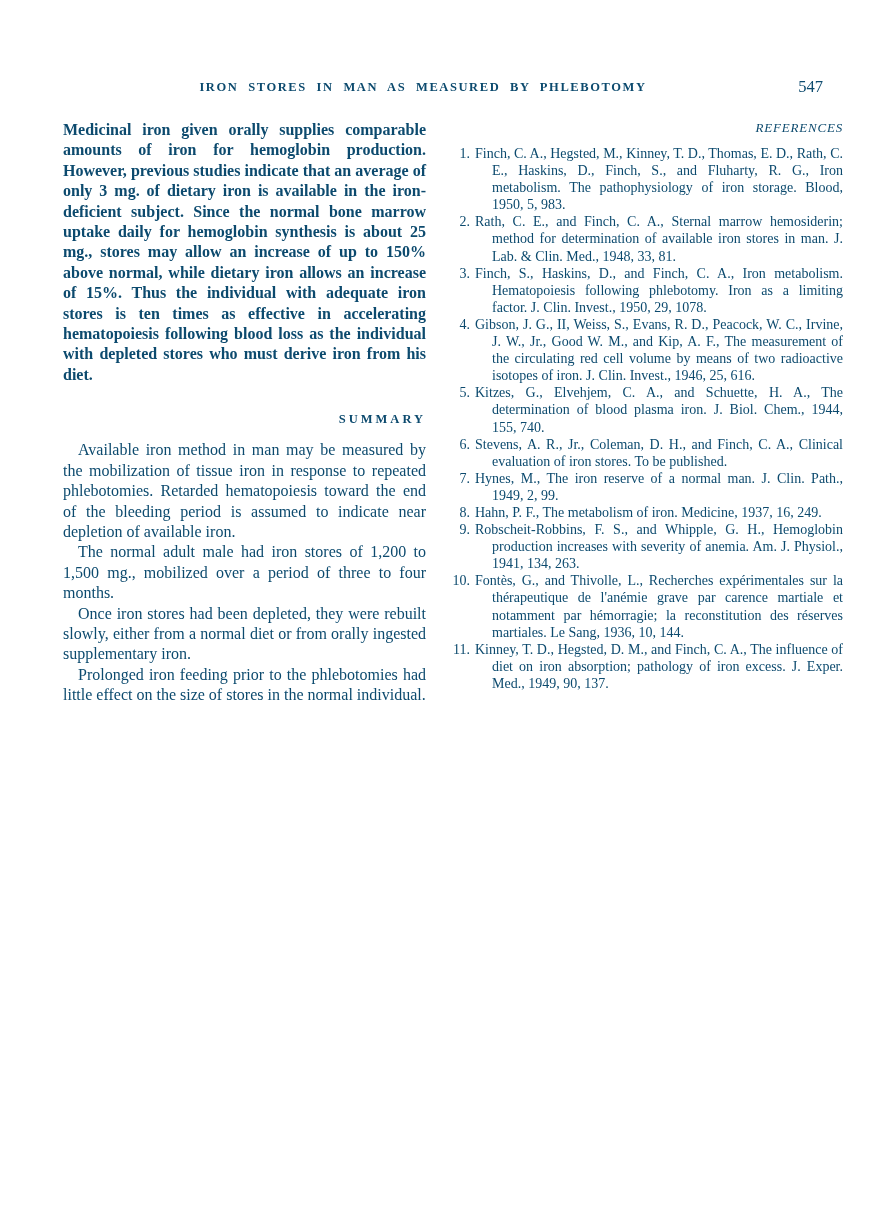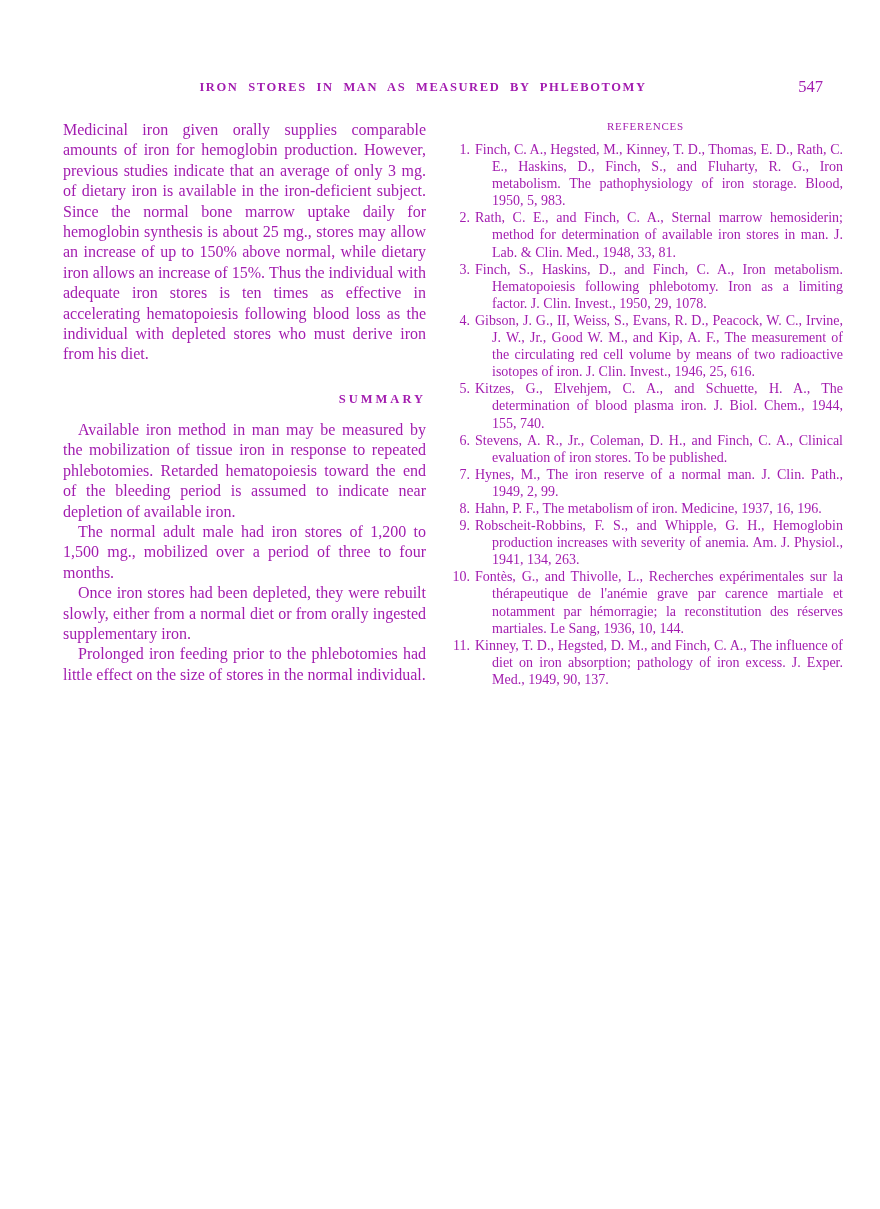--- a/index.html
+++ b/index.html
@@ -5,21 +5,21 @@
   html, body {
     margin: 0;
     padding: 0;
     background: #ffffff;
   }
   .page {
     position: relative;
     width: 880px;
     height: 982px;
     background: #ffffff;
-    color: #a21caf;
+    color: #0c4a6e;
     font-family: "Liberation Serif", "DejaVu Serif", serif;
     overflow: hidden;
     box-sizing: border-box;
     padding: 80px 37px 0 63px;
     border-radius: 22px;
   }
   .header {
     position: relative;
     width: 780px;
     height: 18px;
@@ -56,34 +56,36 @@
   }
   .body-para {
     margin: 0;
     font-size: 16px;
     line-height: 20.4px;
     text-align: justify;
     text-indent: 15px;
   }
   .no-indent {
     text-indent: 0;
+    font-weight: bold;
   }
   .section-heading {
     margin: 27px 0 13px 0;
     text-align: right;
     font-size: 12.5px;
     font-weight: bold;
     letter-spacing: 3px;
   }
   .ref-heading {
     margin: 0 0 9px 0;
-    text-align: center;
-    font-size: 11px;
+    text-align: right;
+    font-size: 13px;
     font-weight: normal;
     letter-spacing: 0.8px;
+    font-style: italic;
   }
   .ref-item {
     display: flex;
     font-size: 14px;
     line-height: 17.1px;
   }
   .ref-num {
     flex: 0 0 22px;
     width: 22px;
     text-align: right;
@@ -144,21 +146,21 @@
         <div class="ref-item">
           <span class="ref-num">6.</span>
           <div class="ref-text">Stevens, A. R., Jr., Coleman, D. H., and Finch, C. A., Clinical evaluation of iron stores. To be published.</div>
         </div>
         <div class="ref-item">
           <span class="ref-num">7.</span>
           <div class="ref-text">Hynes, M., The iron reserve of a normal man. J. Clin. Path., 1949, 2, 99.</div>
         </div>
         <div class="ref-item">
           <span class="ref-num">8.</span>
-          <div class="ref-text">Hahn, P. F., The metabolism of iron. Medicine, 1937, 16, 196.</div>
+          <div class="ref-text">Hahn, P. F., The metabolism of iron. Medicine, 1937, 16, 249.</div>
         </div>
         <div class="ref-item">
           <span class="ref-num">9.</span>
           <div class="ref-text">Robscheit-Robbins, F. S., and Whipple, G. H., Hemoglobin production increases with severity of anemia. Am. J. Physiol., 1941, 134, 263.</div>
         </div>
         <div class="ref-item">
           <span class="ref-num">10.</span>
           <div class="ref-text">Fontès, G., and Thivolle, L., Recherches expérimentales sur la thérapeutique de l'anémie grave par carence martiale et notamment par hémorragie; la reconstitution des réserves martiales. Le Sang, 1936, 10, 144.</div>
         </div>
         <div class="ref-item">

